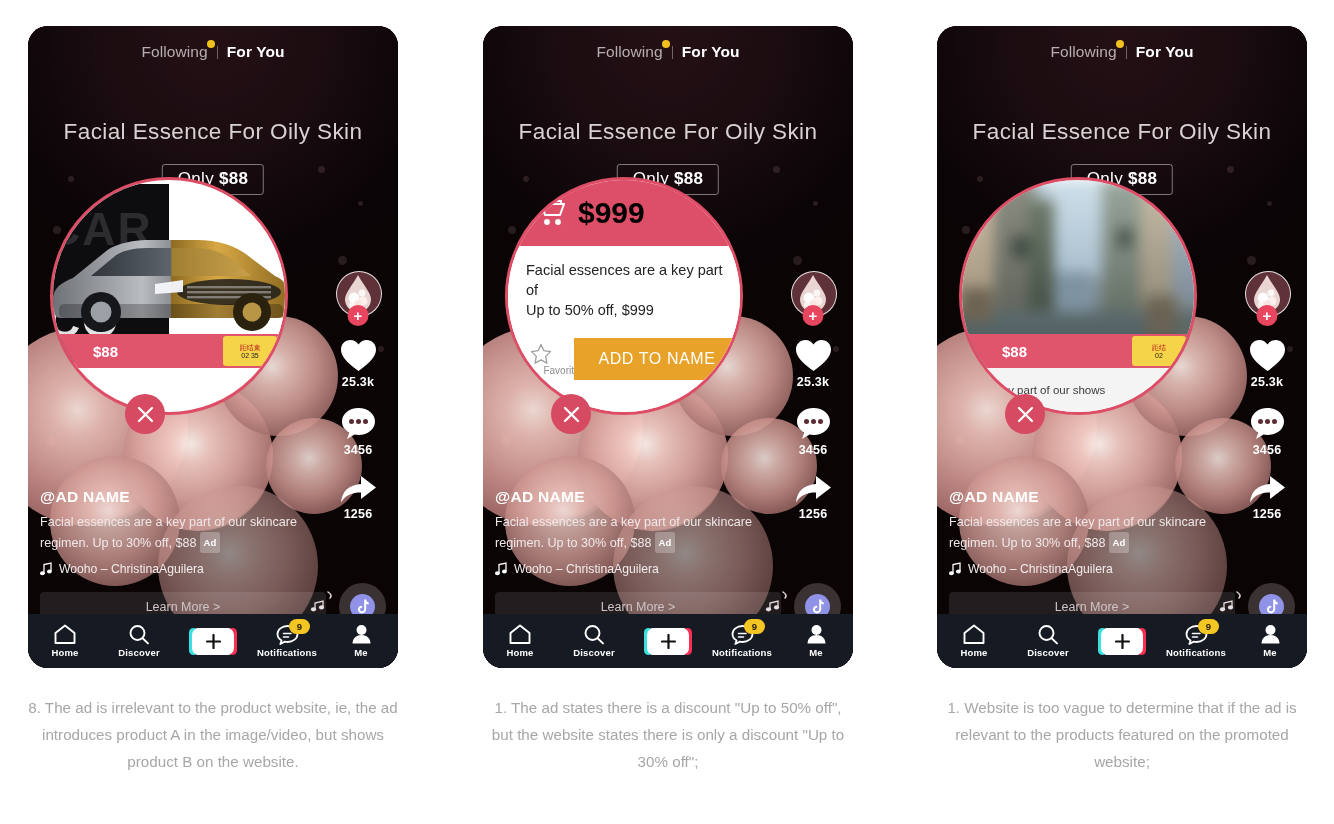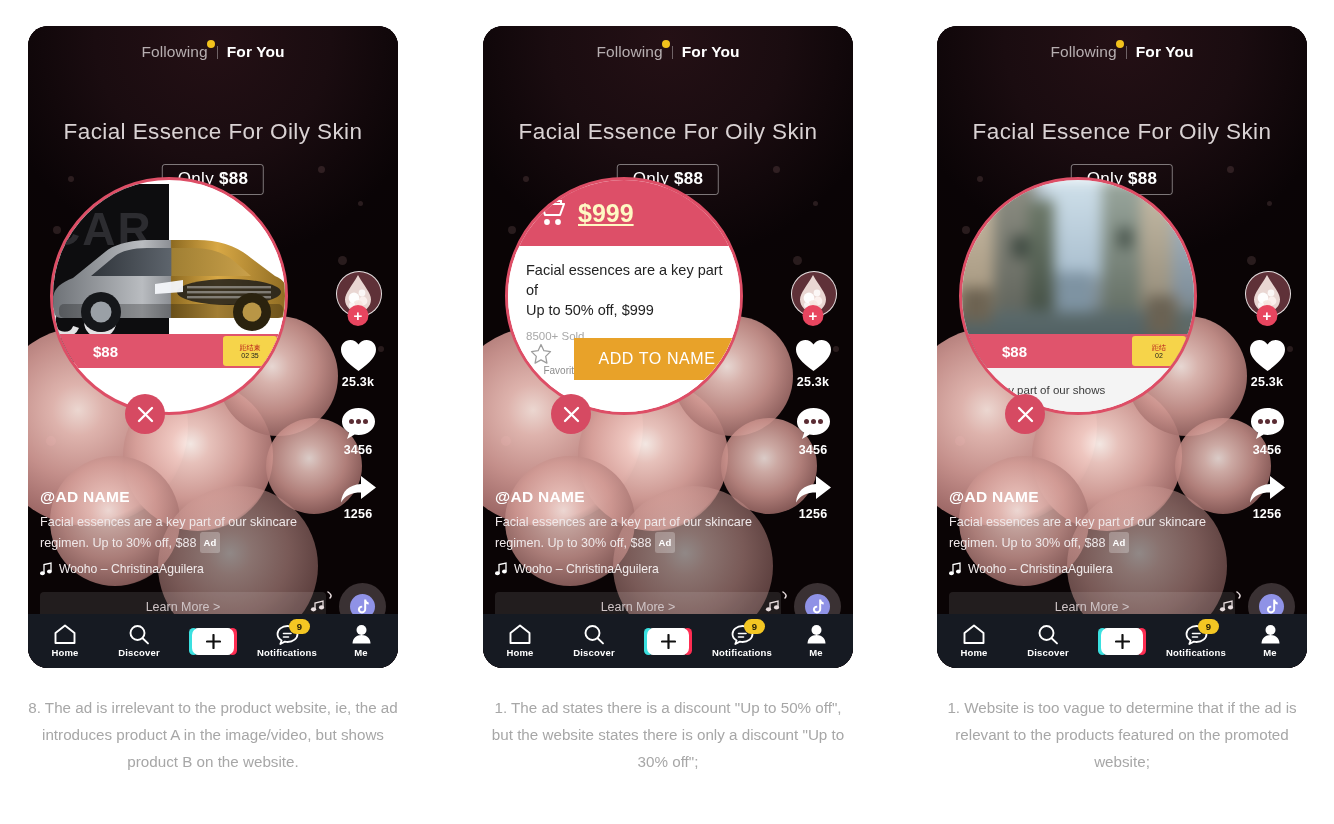--- a/index.html
+++ b/index.html
@@ -83,21 +83,21 @@
   .yellowtag i{font-style:normal;color:#b4121a;font-size:7px;line-height:9px;}
   .yellowtag u{text-decoration:none;color:#1c1c1c;font-size:7px;}
   .whitestrip{
     position:absolute;left:0;right:0;bottom:0;height:44px;background:#f4f4f4;
     display:flex;align-items:center;
   }
   .whitestrip span{color:#3b3b3b;font-size:11.5px;padding-left:34px;white-space:nowrap;}
 
   
   .pc-head{position:absolute;left:0;right:0;top:0;height:66px;background:#dd4f68;display:flex;align-items:center;gap:12px;padding:0 0 0 28px;}
-  .pc-price{color:#fef9c3;font-size:25px;font-weight:bold;text-decoration:underline;}
+  .pc-price{color:#000000;font-size:30px;font-weight:bold;}
   .pc-body{position:absolute;left:0;right:0;top:66px;bottom:0;background:#fff;}
   .pc-desc{padding:14px 8px 0 18px;color:#232323;font-size:14.5px;line-height:20px;}
   .pc-sold{padding:10px 0 0 18px;color:#a8a8a8;font-size:11.5px;}
   .pc-row{position:absolute;left:0;right:0;top:92px;height:42px;display:flex;align-items:center;}
   .pc-fav{width:66px;display:flex;flex-direction:column;align-items:center;justify-content:center;gap:1px;}
   .pc-fav small{color:#8d8d8d;font-size:10px;margin-left:41px;}
   .pc-cart{flex:1;height:42px;background:#e8a229;color:#fff;display:flex;align-items:center;justify-content:center;font-size:16px;letter-spacing:.6px;}
 
   
   .blurry{position:absolute;left:-12px;top:0;width:258px;height:186px;filter:blur(7px);overflow:hidden;}
@@ -424,21 +424,20 @@
               <circle cx="11" cy="23" r="2.9" fill="#fff"></circle>
               <circle cx="22" cy="23" r="2.9" fill="#fff"></circle>
             </svg>
             <div class="pc-price">$999</div>
           </div>
           <div class="pc-body">
             <div class="pc-desc">
               <div>Facial essences are a key part of</div>
               <div>Up to 50% off, $999</div>
             </div>
-            <div class="pc-sold">8500+ Sold</div>
             <div class="pc-row">
               <div class="pc-fav">
                 <svg width="22" height="21" viewBox="0 0 22 21">
                   <path d="M11 1.5 L13.9 7.7 L20.5 8.6 L15.7 13.4 L16.9 20.1 L11 16.9 L5.1 20.1 L6.3 13.4 L1.5 8.6 L8.1 7.7 Z" stroke="#9d9d9d" stroke-width="1.3" fill="none" stroke-linejoin="round"></path>
                 </svg>
                 <small>Favorite</small>
               </div>
               <div class="pc-cart">ADD TO NAME</div>
             </div>
           </div>

